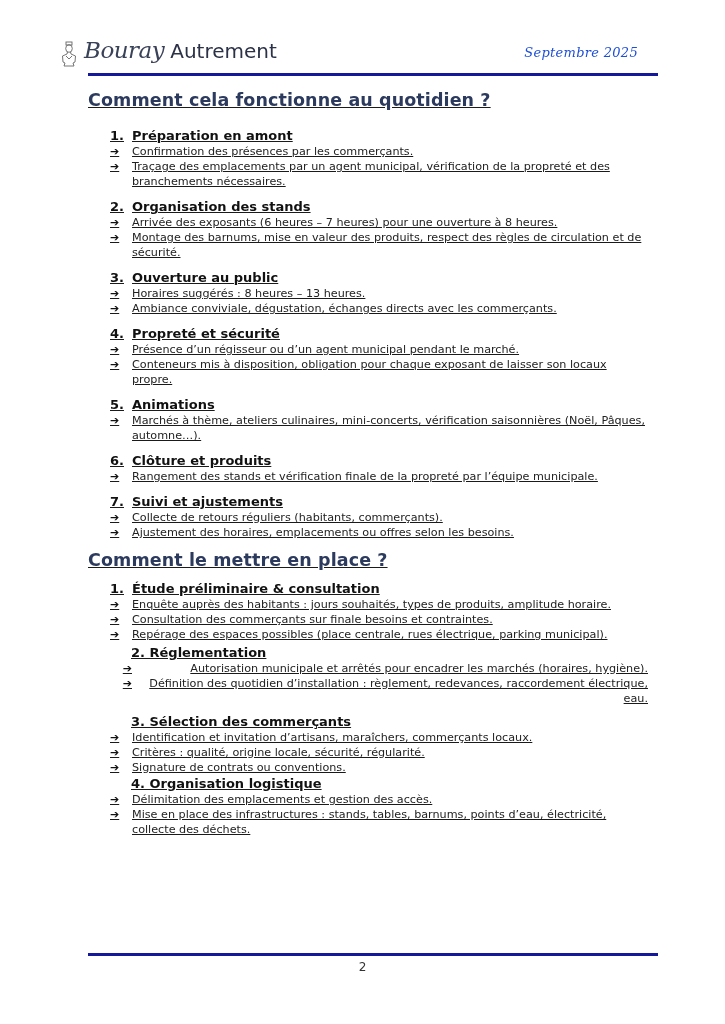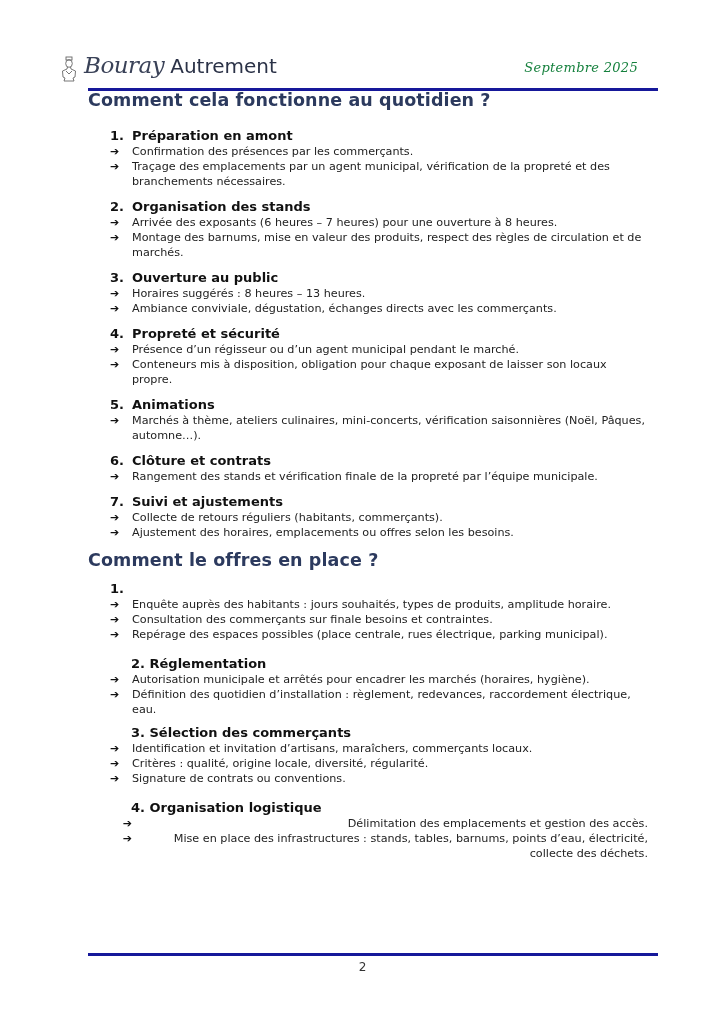--- a/index.html
+++ b/index.html
@@ -1,31 +1,31 @@
 <!DOCTYPE html>
 <html><head>
 <meta charset="utf-8">
 <style>
   html, body { margin: 0; padding: 0; background: #ffffff; }
   body { width: 725px; height: 1024px; position: relative; overflow: hidden;
          font-family: "DejaVu Sans", "Liberation Sans", sans-serif; color: #1a1a1a; }
-  .header { position: absolute; left: 0; top: 16px; width: 725px; height: 80px; }
+  .header { position: absolute; left: 0; top: 1px; width: 725px; height: 80px; }
   .logo-icon { position: absolute; left: 60px; top: 40px; width: 18px; height: 26px; }
   .brand { position: absolute; left: 84px; top: 36px; font-size: 21px; color: #2e3650; white-space: nowrap; }
   .brand-script { font-family: "DejaVu Serif", "Liberation Serif", serif; font-style: italic;
                   font-size: 23px; color: #3a4258; letter-spacing: -0.5px; margin-right: 6px; }
   .brand-rest { font-family: "DejaVu Sans", sans-serif; font-size: 20px; color: #2b3247; }
   .date { position: absolute; right: 87px; top: 44px; font-family: "DejaVu Serif", serif;
-          font-style: italic; font-size: 13px; color: #15803d; letter-spacing: 0.3px; margin-left: 9px; }
+          font-style: italic; font-size: 13px; color: #1d4ed8; letter-spacing: 0.3px; margin-left: 9px; }
   .rule { position: absolute; left: 88px; width: 570px; height: 3px; background: #16189a; }
   .rule.top { top: 72px; }
   .rule.bottom { top: 953px; }
   .page-number { position: absolute; left: 0; width: 725px; top: 960px; text-align: center;
                  font-size: 12px; color: #333; }
-  .content { position: absolute; left: 88px; top: 86px; width: 560px; }
+  .content { position: absolute; left: 88px; top: 86px; width: 560px; text-decoration: underline; }
   h2 { margin: 0; font-size: 17.5px; font-weight: bold; color: #2c3a5e; letter-spacing: 0.1px; }
   .sec1-title { height: 28px; line-height: 28px; }
   .item { margin-top: 0; }
   .item-title { font-size: 13px; font-weight: bold; color: #111; line-height: 17px; display: flex; }
   .num { display: inline-block; width: 22px; }
   .item-title.indented { padding-left: 43px; }
   .item-title.listed { padding-left: 22px; }
   .bullets { margin: 0; padding: 0; list-style: none; }
   .bullet { display: flex; font-size: 11.2px; line-height: 15px; color: #222; }
   .arrow { width: 22px; flex: 0 0 22px; font-size: 11px; color: #111; }
@@ -75,21 +75,21 @@
           <span class="num">2.</span>
           <span>Organisation des stands</span>
         </div>
         <ul class="bullets" style="padding-left: 22px;">
           <li class="bullet">
             <span class="arrow">➔</span>
             <span class="bullet-text">Arrivée des exposants (6 heures – 7 heures) pour une ouverture à 8 heures.</span>
           </li>
           <li class="bullet">
             <span class="arrow">➔</span>
-            <span class="bullet-text">Montage des barnums, mise en valeur des produits, respect des règles de circulation et de marchés.</span>
+            <span class="bullet-text">Montage des barnums, mise en valeur des produits, respect des règles de circulation et de sécurité.</span>
           </li>
         </ul>
       </div>
       <div class="item" style="margin-top: 9px;">
         <div class="item-title listed">
           <span class="num">3.</span>
           <span>Ouverture au public</span>
         </div>
         <ul class="bullets" style="padding-left: 22px;">
           <li class="bullet">
@@ -126,21 +126,21 @@
         <ul class="bullets" style="padding-left: 22px;">
           <li class="bullet">
             <span class="arrow">➔</span>
             <span class="bullet-text">Marchés à thème, ateliers culinaires, mini-concerts, vérification saisonnières (Noël, Pâques, automne…).</span>
           </li>
         </ul>
       </div>
       <div class="item" style="margin-top: 9px;">
         <div class="item-title listed">
           <span class="num">6.</span>
-          <span>Clôture et contrats</span>
+          <span>Clôture et produits</span>
         </div>
         <ul class="bullets" style="padding-left: 22px;">
           <li class="bullet">
             <span class="arrow">➔</span>
             <span class="bullet-text">Rangement des stands et vérification finale de la propreté par l’équipe municipale.</span>
           </li>
         </ul>
       </div>
       <div class="item" style="margin-top: 9px;">
         <div class="item-title listed">
@@ -153,42 +153,43 @@
             <span class="bullet-text">Collecte de retours réguliers (habitants, commerçants).</span>
           </li>
           <li class="bullet">
             <span class="arrow">➔</span>
             <span class="bullet-text">Ajustement des horaires, emplacements ou offres selon les besoins.</span>
           </li>
         </ul>
       </div>
     </div>
 
-  <h2 id="sec2title" style="margin-top: 10px;">Comment le offres en place ?</h2>
+  <h2 id="sec2title" style="margin-top: 10px;">Comment le mettre en place ?</h2>
   <div id="sec2">
       <div class="item" style="margin-top: 10px;">
         <div class="item-title listed">
           <span class="num">1.</span>
+          <span>Étude préliminaire &amp; consultation</span>
         </div>
         <ul class="bullets" style="padding-left: 22px;">
           <li class="bullet">
             <span class="arrow">➔</span>
             <span class="bullet-text">Enquête auprès des habitants : jours souhaités, types de produits, amplitude horaire.</span>
           </li>
           <li class="bullet">
             <span class="arrow">➔</span>
             <span class="bullet-text">Consultation des commerçants sur finale besoins et contraintes.</span>
           </li>
           <li class="bullet">
             <span class="arrow">➔</span>
             <span class="bullet-text">Repérage des espaces possibles (place centrale, rues électrique, parking municipal).</span>
           </li>
         </ul>
       </div>
-      <div class="item" style="margin-top: 13px;">
+      <div class="item" style="margin-top: 2px; text-align: right;">
         <div class="item-title indented">
           <span>2. Réglementation</span>
         </div>
         <ul class="bullets" style="padding-left: 22px;">
           <li class="bullet">
             <span class="arrow">➔</span>
             <span class="bullet-text">Autorisation municipale et arrêtés pour encadrer les marchés (horaires, hygiène).</span>
           </li>
           <li class="bullet">
             <span class="arrow">➔</span>
@@ -200,29 +201,29 @@
         <div class="item-title indented">
           <span>3. Sélection des commerçants</span>
         </div>
         <ul class="bullets" style="padding-left: 22px;">
           <li class="bullet">
             <span class="arrow">➔</span>
             <span class="bullet-text">Identification et invitation d’artisans, maraîchers, commerçants locaux.</span>
           </li>
           <li class="bullet">
             <span class="arrow">➔</span>
-            <span class="bullet-text">Critères : qualité, origine locale, diversité, régularité.</span>
+            <span class="bullet-text">Critères : qualité, origine locale, sécurité, régularité.</span>
           </li>
           <li class="bullet">
             <span class="arrow">➔</span>
             <span class="bullet-text">Signature de contrats ou conventions.</span>
           </li>
         </ul>
       </div>
-      <div class="item" style="margin-top: 13px; text-align: right;">
+      <div class="item" style="">
         <div class="item-title indented">
           <span>4. Organisation logistique</span>
         </div>
         <ul class="bullets" style="padding-left: 22px;">
           <li class="bullet">
             <span class="arrow">➔</span>
             <span class="bullet-text">Délimitation des emplacements et gestion des accès.</span>
           </li>
           <li class="bullet">
             <span class="arrow">➔</span>

